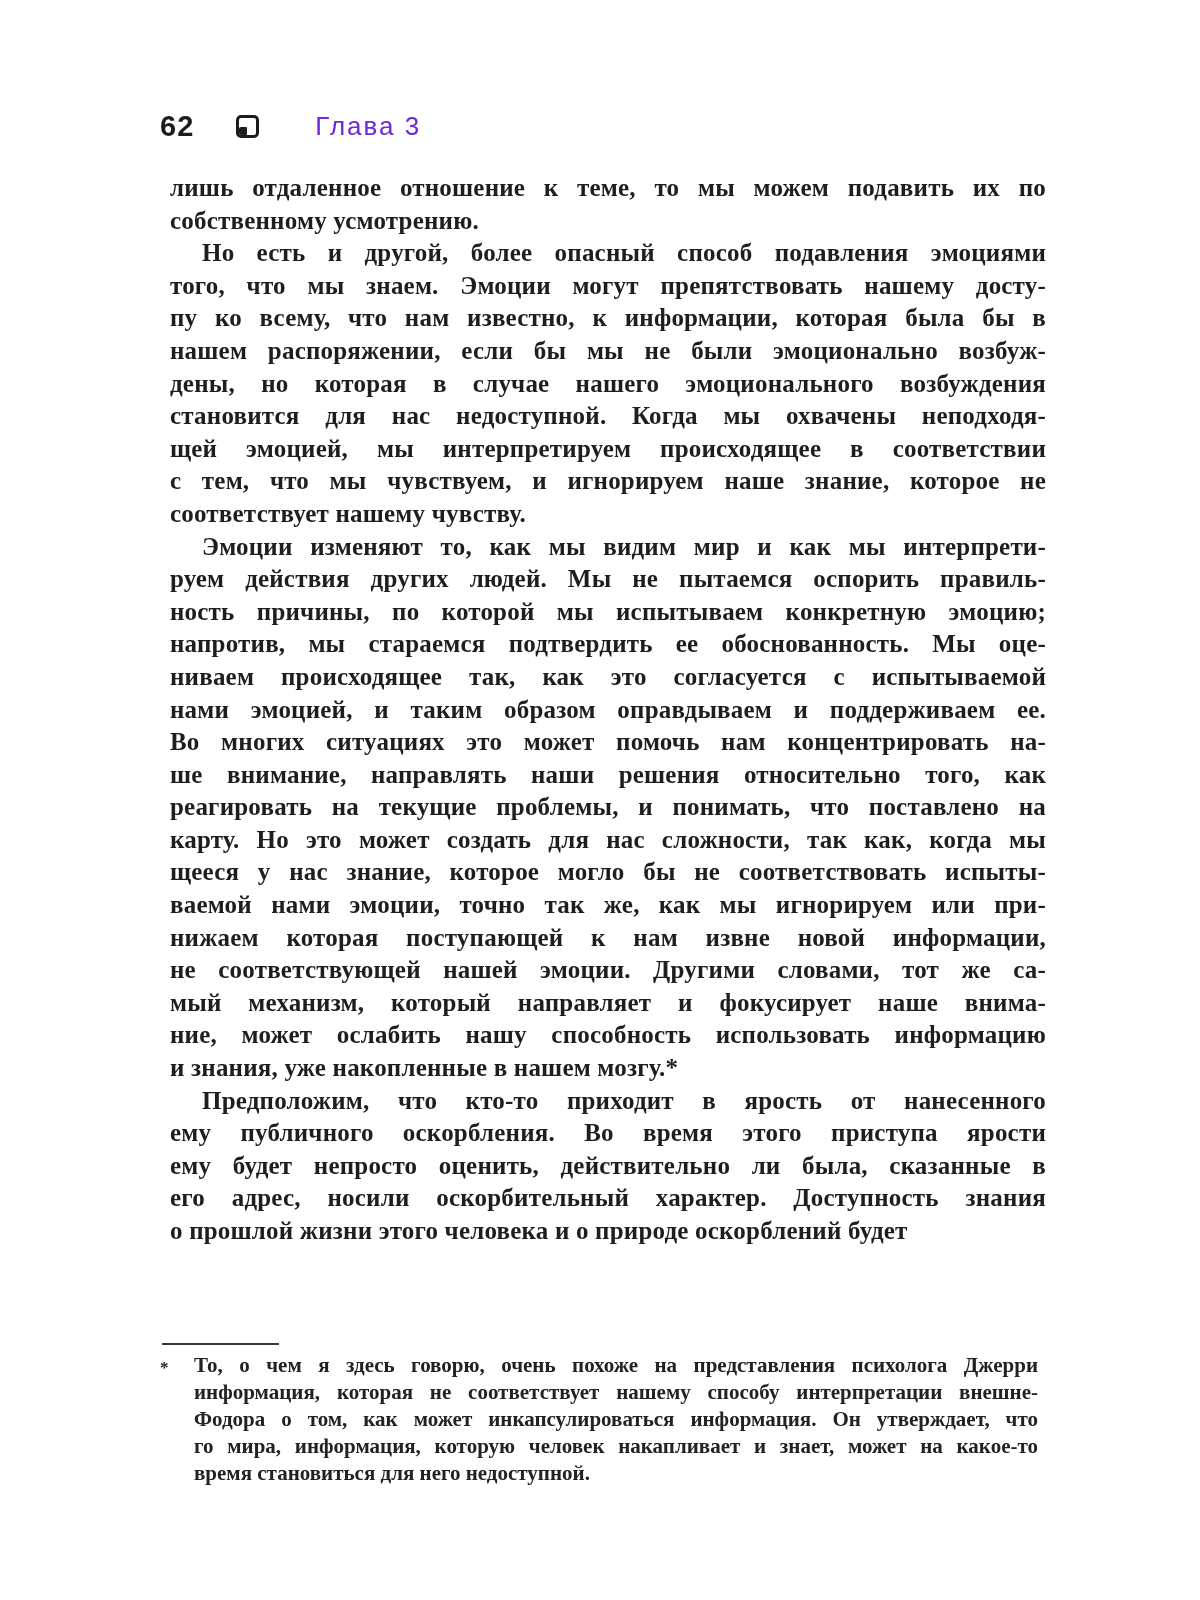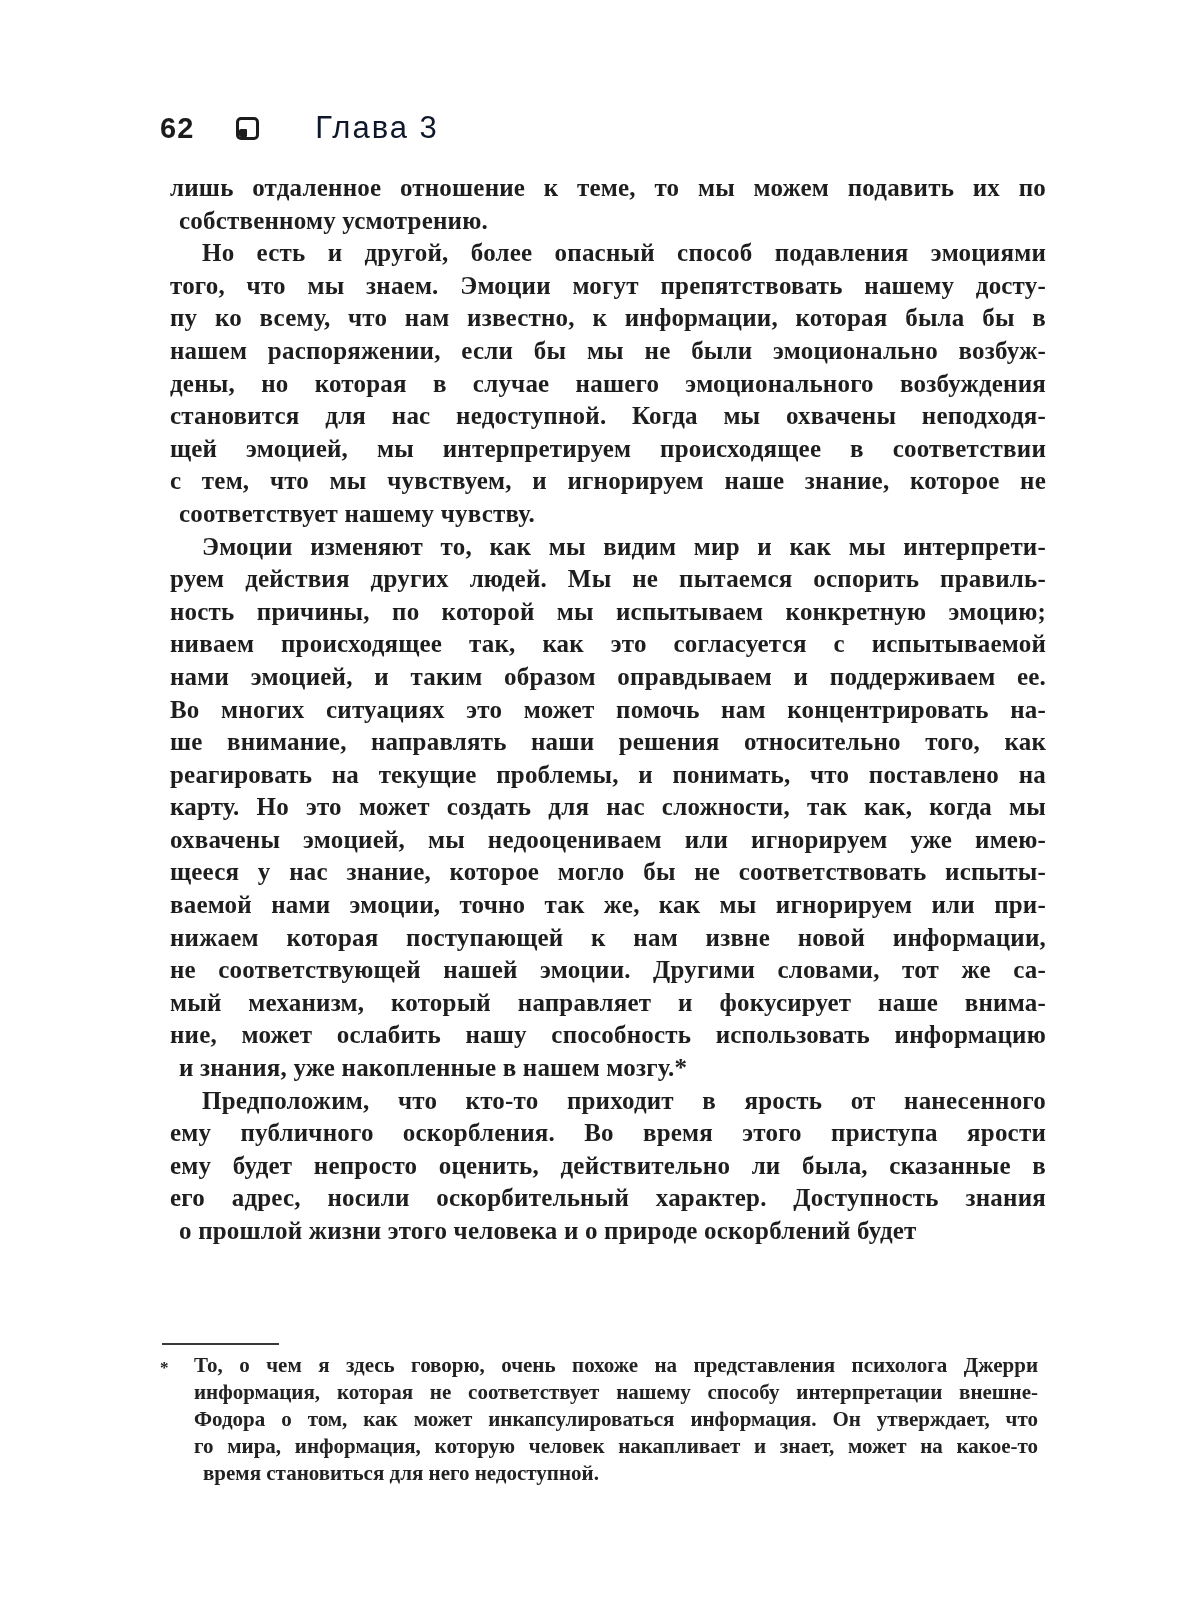--- a/index.html
+++ b/index.html
@@ -40,24 +40,24 @@
   .chapter-marker-icon::after {
     content: "";
     position: absolute;
     left: 0px; bottom: 0px;
     width: 8px; height: 8px;
     background: #1c1c1c;
     border-radius: 2px 1px 1px 2px;
   }
   .chapter-title {
     margin-left: 56px;
-    font-size: 31px;
+    font-size: 26px;
     font-weight: 400;
     letter-spacing: 2px;
-    color: #0f172a;
+    color: #6d28d9;
   }
   
   .body-text {
     position: absolute;
     left: 170px; top: 172px;
     width: 876px;
     font-size: 25px;
     font-weight: 700;
     letter-spacing: 0.2px;
     color: #1e1e1e;
@@ -66,21 +66,20 @@
   .line {
     height: 32.6px;
     line-height: 32.6px;
     text-align: justify;
     text-align-last: justify;
     white-space: nowrap; 
     overflow: visible;
   }
   .line.last {
     text-align-last: left;
-    margin-left: 9px;
   }
   .paragraph.indent .line.first {
     text-indent: 32px;
   }
   
   .footnote-separator {
     position: absolute;
     left: 162px; top: 1343px;
     width: 117px; height: 0;
     border-top: 2px solid #3a3a3a;
@@ -131,27 +130,27 @@
         <div class="line">дены, но которая в случае нашего эмоционального возбуждения</div>
         <div class="line">становится для нас недоступной. Когда мы охвачены неподходя-</div>
         <div class="line">щей эмоцией, мы интерпретируем происходящее в соответствии</div>
         <div class="line">с тем, что мы чувствуем, и игнорируем наше знание, которое не</div>
         <div class="line last">соответствует нашему чувству.</div>
       </div>
       <div class="paragraph indent">
         <div class="line first">Эмоции изменяют то, как мы видим мир и как мы интерпрети-</div>
         <div class="line">руем действия других людей. Мы не пытаемся оспорить правиль-</div>
         <div class="line">ность причины, по которой мы испытываем конкретную эмоцию;</div>
+        <div class="line">напротив, мы стараемся подтвердить ее обоснованность. Мы оце-</div>
         <div class="line">ниваем происходящее так, как это согласуется с испытываемой</div>
         <div class="line">нами эмоцией, и таким образом оправдываем и поддерживаем ее.</div>
         <div class="line">Во многих ситуациях это может помочь нам концентрировать на-</div>
         <div class="line">ше внимание, направлять наши решения относительно того, как</div>
         <div class="line">реагировать на текущие проблемы, и понимать, что поставлено на</div>
         <div class="line">карту. Но это может создать для нас сложности, так как, когда мы</div>
-        <div class="line">охвачены эмоцией, мы недооцениваем или игнорируем уже имею-</div>
         <div class="line">щееся у нас знание, которое могло бы не соответствовать испыты-</div>
         <div class="line">ваемой нами эмоции, точно так же, как мы игнорируем или при-</div>
         <div class="line">нижаем которая поступающей к нам извне новой информации,</div>
         <div class="line">не соответствующей нашей эмоции. Другими словами, тот же са-</div>
         <div class="line">мый механизм, который направляет и фокусирует наше внима-</div>
         <div class="line">ние, может ослабить нашу способность использовать информацию</div>
         <div class="line last">и знания, уже накопленные в нашем мозгу.*</div>
       </div>
       <div class="paragraph indent">
         <div class="line first">Предположим, что кто-то приходит в ярость от нанесенного</div>

